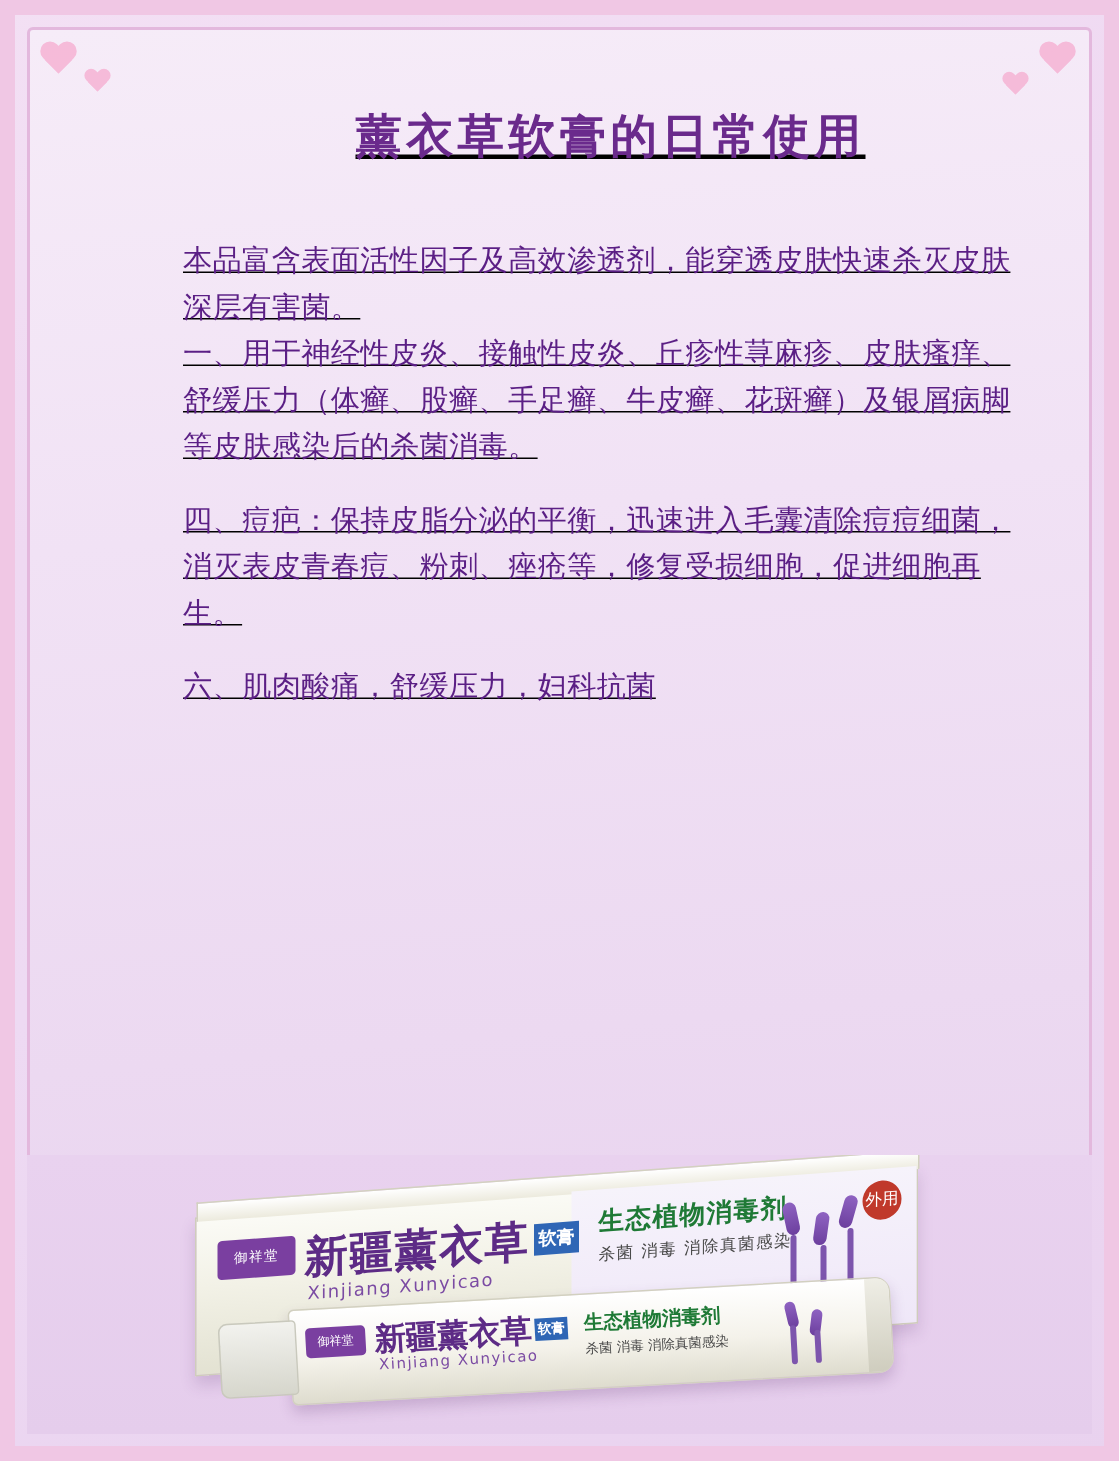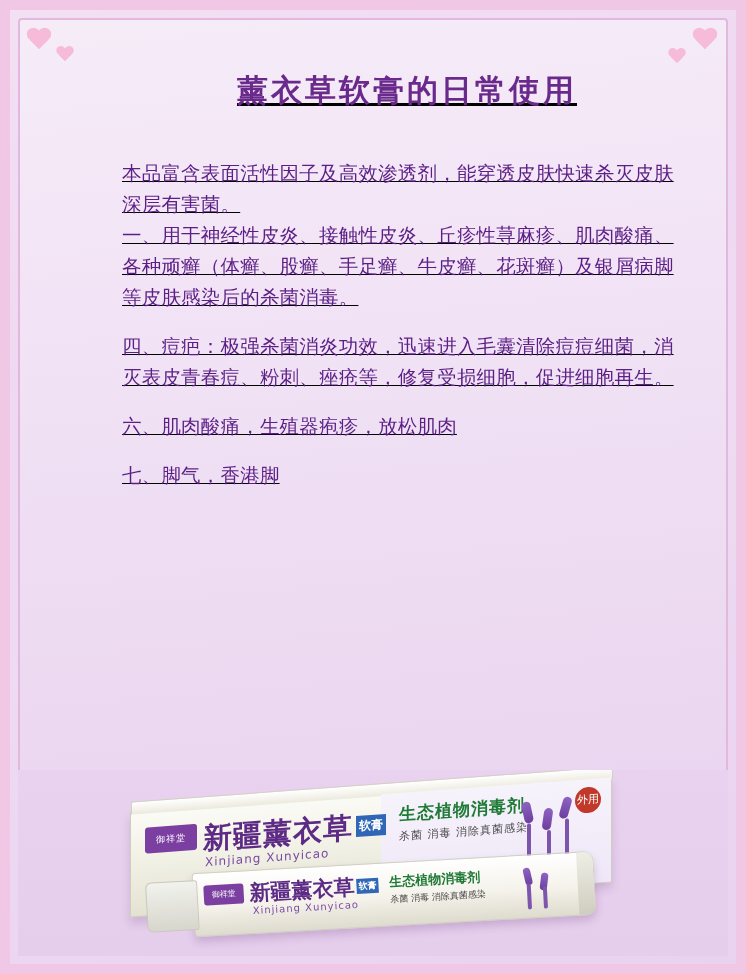--- a/index.html
+++ b/index.html
@@ -330,24 +330,23 @@
   <span class="heart h-bl"></span>
   <span class="heart small h-bl2"></span>
   <span class="heart h-br"></span>
   <span class="heart small h-br2"></span>
 
   <div class="content">
     <h1 class="title">薰衣草软膏的日常使用</h1>
 
     <div class="body-text">
       <p class="para lead">本品富含表面活性因子及高效渗透剂，能穿透皮肤快速杀灭皮肤深层有害菌。</p>
-      <p class="para">一、用于神经性皮炎、接触性皮炎、丘疹性荨麻疹、肌肉酸痛、各种顽癣（体癣、股癣、手足癣、牛皮癣、花斑癣）及银屑病脚等皮肤感染后的杀菌消毒。</p>
-      <p class="para">四、痘疤：极强杀菌消炎功效，迅速进入毛囊清除痘痘细菌，消灭表皮青春痘、粉刺、痤疮等，修复受损细胞，促进细胞再生。</p>
-      <p class="para">六、肌肉酸痛，生殖器疱疹，放松肌肉</p>
-      <p class="para">七、脚气，香港脚</p>
+      <p class="para">一、用于神经性皮炎、接触性皮炎、丘疹性荨麻疹、皮肤瘙痒、舒缓压力（体癣、股癣、手足癣、牛皮癣、花斑癣）及银屑病脚等皮肤感染后的杀菌消毒。</p>
+      <p class="para">四、痘疤：保持皮脂分泌的平衡，迅速进入毛囊清除痘痘细菌，消灭表皮青春痘、粉刺、痤疮等，修复受损细胞，促进细胞再生。</p>
+      <p class="para">六、肌肉酸痛，舒缓压力，妇科抗菌</p>
     </div>
   </div>
 
   <div class="photo">
     <div class="photo-bg"></div>
 
     <div class="carton">
       <div class="carton-top"></div>
       <div class="carton-purple-strip"></div>
       <div class="carton-logo">御祥堂</div>

